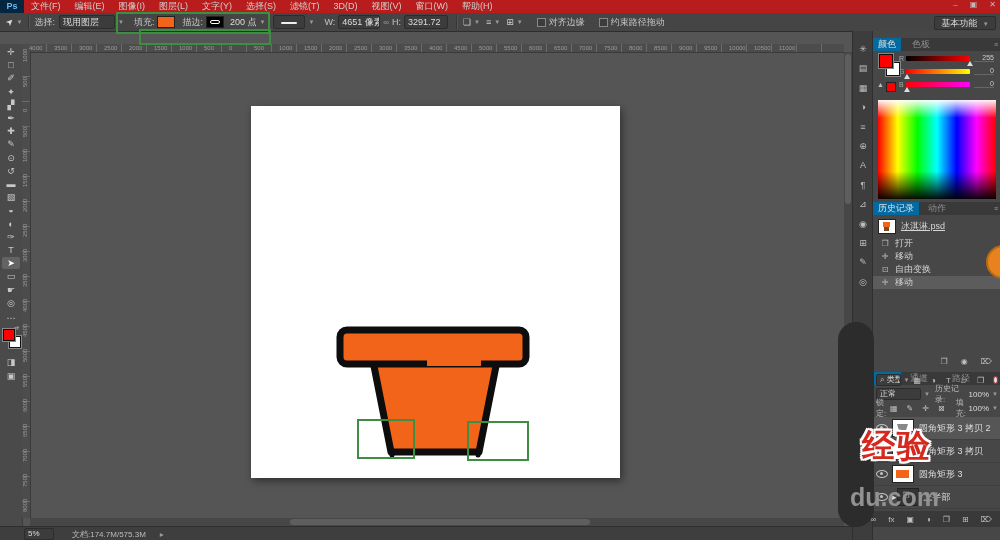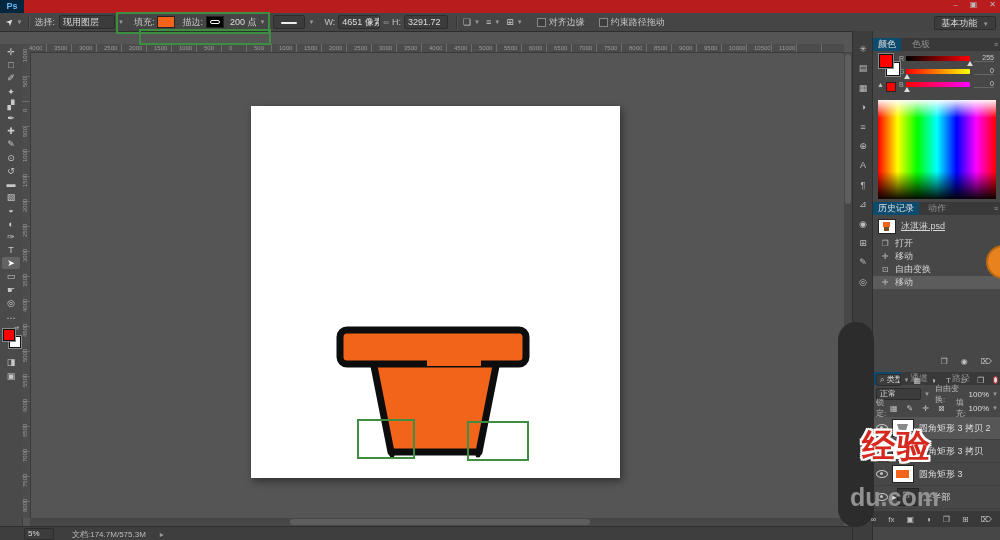--- a/index.html
+++ b/index.html
@@ -40,21 +40,21 @@
   #hscroll{left:30px;top:518px;width:814px;height:8px;background:#474747;}
   #hthumb{position:absolute;left:260px;top:1px;width:300px;height:6px;background:#5e5e5e;border-radius:3px;}
   #statusbar{left:0;top:526px;width:852px;height:14px;background:#3e3e3e;border-top:1px solid #2e2e2e;font-size:8px;color:#bbb;display:flex;align-items:center;}
   
   #dockstrip{left:852px;top:31px;width:20px;height:509px;background:#3d3d3d;border-left:1px solid #2f2f2f;}
   .dock-icon{position:absolute;left:3px;width:14px;height:13px;text-align:center;font-size:9px;line-height:13px;color:#bdbdbd;}
   
   #rightpanel{left:872px;top:31px;width:128px;height:509px;background:#474747;border-left:1px solid #2f2f2f;}
   .phead{position:absolute;left:0;width:128px;height:13px;background:#393939;font-size:9px;color:#bbb;}
   .ptab{position:absolute;top:0;height:13px;line-height:13px;padding:0 5px;}
-  .ptab.active{background:#0c4a6e;color:#e0e0e0;}
+  .ptab.active{background:#0369a1;color:#e0e0e0;}
   .pmenu{position:absolute;right:3px;top:3px;font-size:7px;color:#999;}
   .slider{position:absolute;height:5px;border-radius:1px;}
   .knob{position:absolute;width:0;height:0;border-left:3px solid transparent;border-right:3px solid transparent;border-bottom:5px solid #ddd;}
   .chanval{position:absolute;font-size:7px;color:#ccc;border-bottom:1px solid #666;width:20px;text-align:right;}
   .chanlabel{position:absolute;font-size:7px;color:#aaa;}
   #spectrum{position:absolute;left:5px;width:118px;height:99px;
     background:linear-gradient(to bottom,rgba(255,255,255,.95) 0%,rgba(255,255,255,0) 18%,rgba(0,0,0,0) 72%,rgba(0,0,0,.95) 100%),
                linear-gradient(to right,#f00,#ff0,#0f0,#0ff,#00f,#f0f,#f00);}
   .hist-row{position:absolute;left:0;width:128px;height:13px;font-size:9px;color:#d5d5d5;display:flex;align-items:center;}
   .hist-row.selected{background:#5c5c5c;}
@@ -78,20 +78,33 @@
   #wm-circle{left:986px;top:245px;width:30px;height:30px;border-radius:50%;background:#e8821e;border:2px solid #b96a10;z-index:50;}
   .fgswatch{position:absolute;border:1px solid #111;outline:1px solid #888;}
 </style>
 </head>
 <body>
 
 <div id="root">
 
   <div id="menubar" class="abs">
     <div id="pslogo">Ps</div>
+    <div id="menu-items" class="row">
+        <span class="menu-item">文件(F)</span>
+        <span class="menu-item">编辑(E)</span>
+        <span class="menu-item">图像(I)</span>
+        <span class="menu-item">图层(L)</span>
+        <span class="menu-item">文字(Y)</span>
+        <span class="menu-item">选择(S)</span>
+        <span class="menu-item">滤镜(T)</span>
+        <span class="menu-item">3D(D)</span>
+        <span class="menu-item">视图(V)</span>
+        <span class="menu-item">窗口(W)</span>
+        <span class="menu-item">帮助(H)</span>
+      </div>
     <div id="winbtns">
       <span>‒</span>
       <span>▣</span>
       <span>✕</span>
     </div>
   </div>
 
   <div id="optionsbar" class="abs">
     <span style="margin-left:6px;color:#ddd;transform:rotate(-45deg);display:inline-block;">➤</span>
     <span class="caret">▼</span>
@@ -345,21 +358,21 @@
             <span class="lp-icon">T</span>
             <span class="lp-icon">▱</span>
             <span class="lp-icon">❐</span>
           </span>
         <span style="margin-left:4px;width:6px;height:6px;border-radius:50%;background:#e0e0e0;border:1px solid #a33;"></span>
       </div>
 
       <div class="abs row" style="left:3px;top:16px;width:122px;height:12px;font-size:8px;">
         <span class="well" style="width:40px;height:10px;line-height:10px;font-size:8px;"><span>正常</span></span>
         <span class="caret">▼</span>
-        <span style="margin-left:5px;color:#b5b5b5;">自由变换:</span>
+        <span style="margin-left:5px;color:#b5b5b5;">历史记录:</span>
         <span style="margin-left:2px;color:#ddd;">100%</span>
         <span class="caret">▼</span>
       </div>
 
       <div class="abs row" style="left:3px;top:30px;width:122px;height:12px;font-size:8px;">
         <span style="color:#b5b5b5;">锁定:</span>
         <span id="lock-icons" class="row" style="margin-left:3px;gap:4px;">
             <span class="lp-icon">▦</span>
             <span class="lp-icon">✎</span>
             <span class="lp-icon">✛</span>

